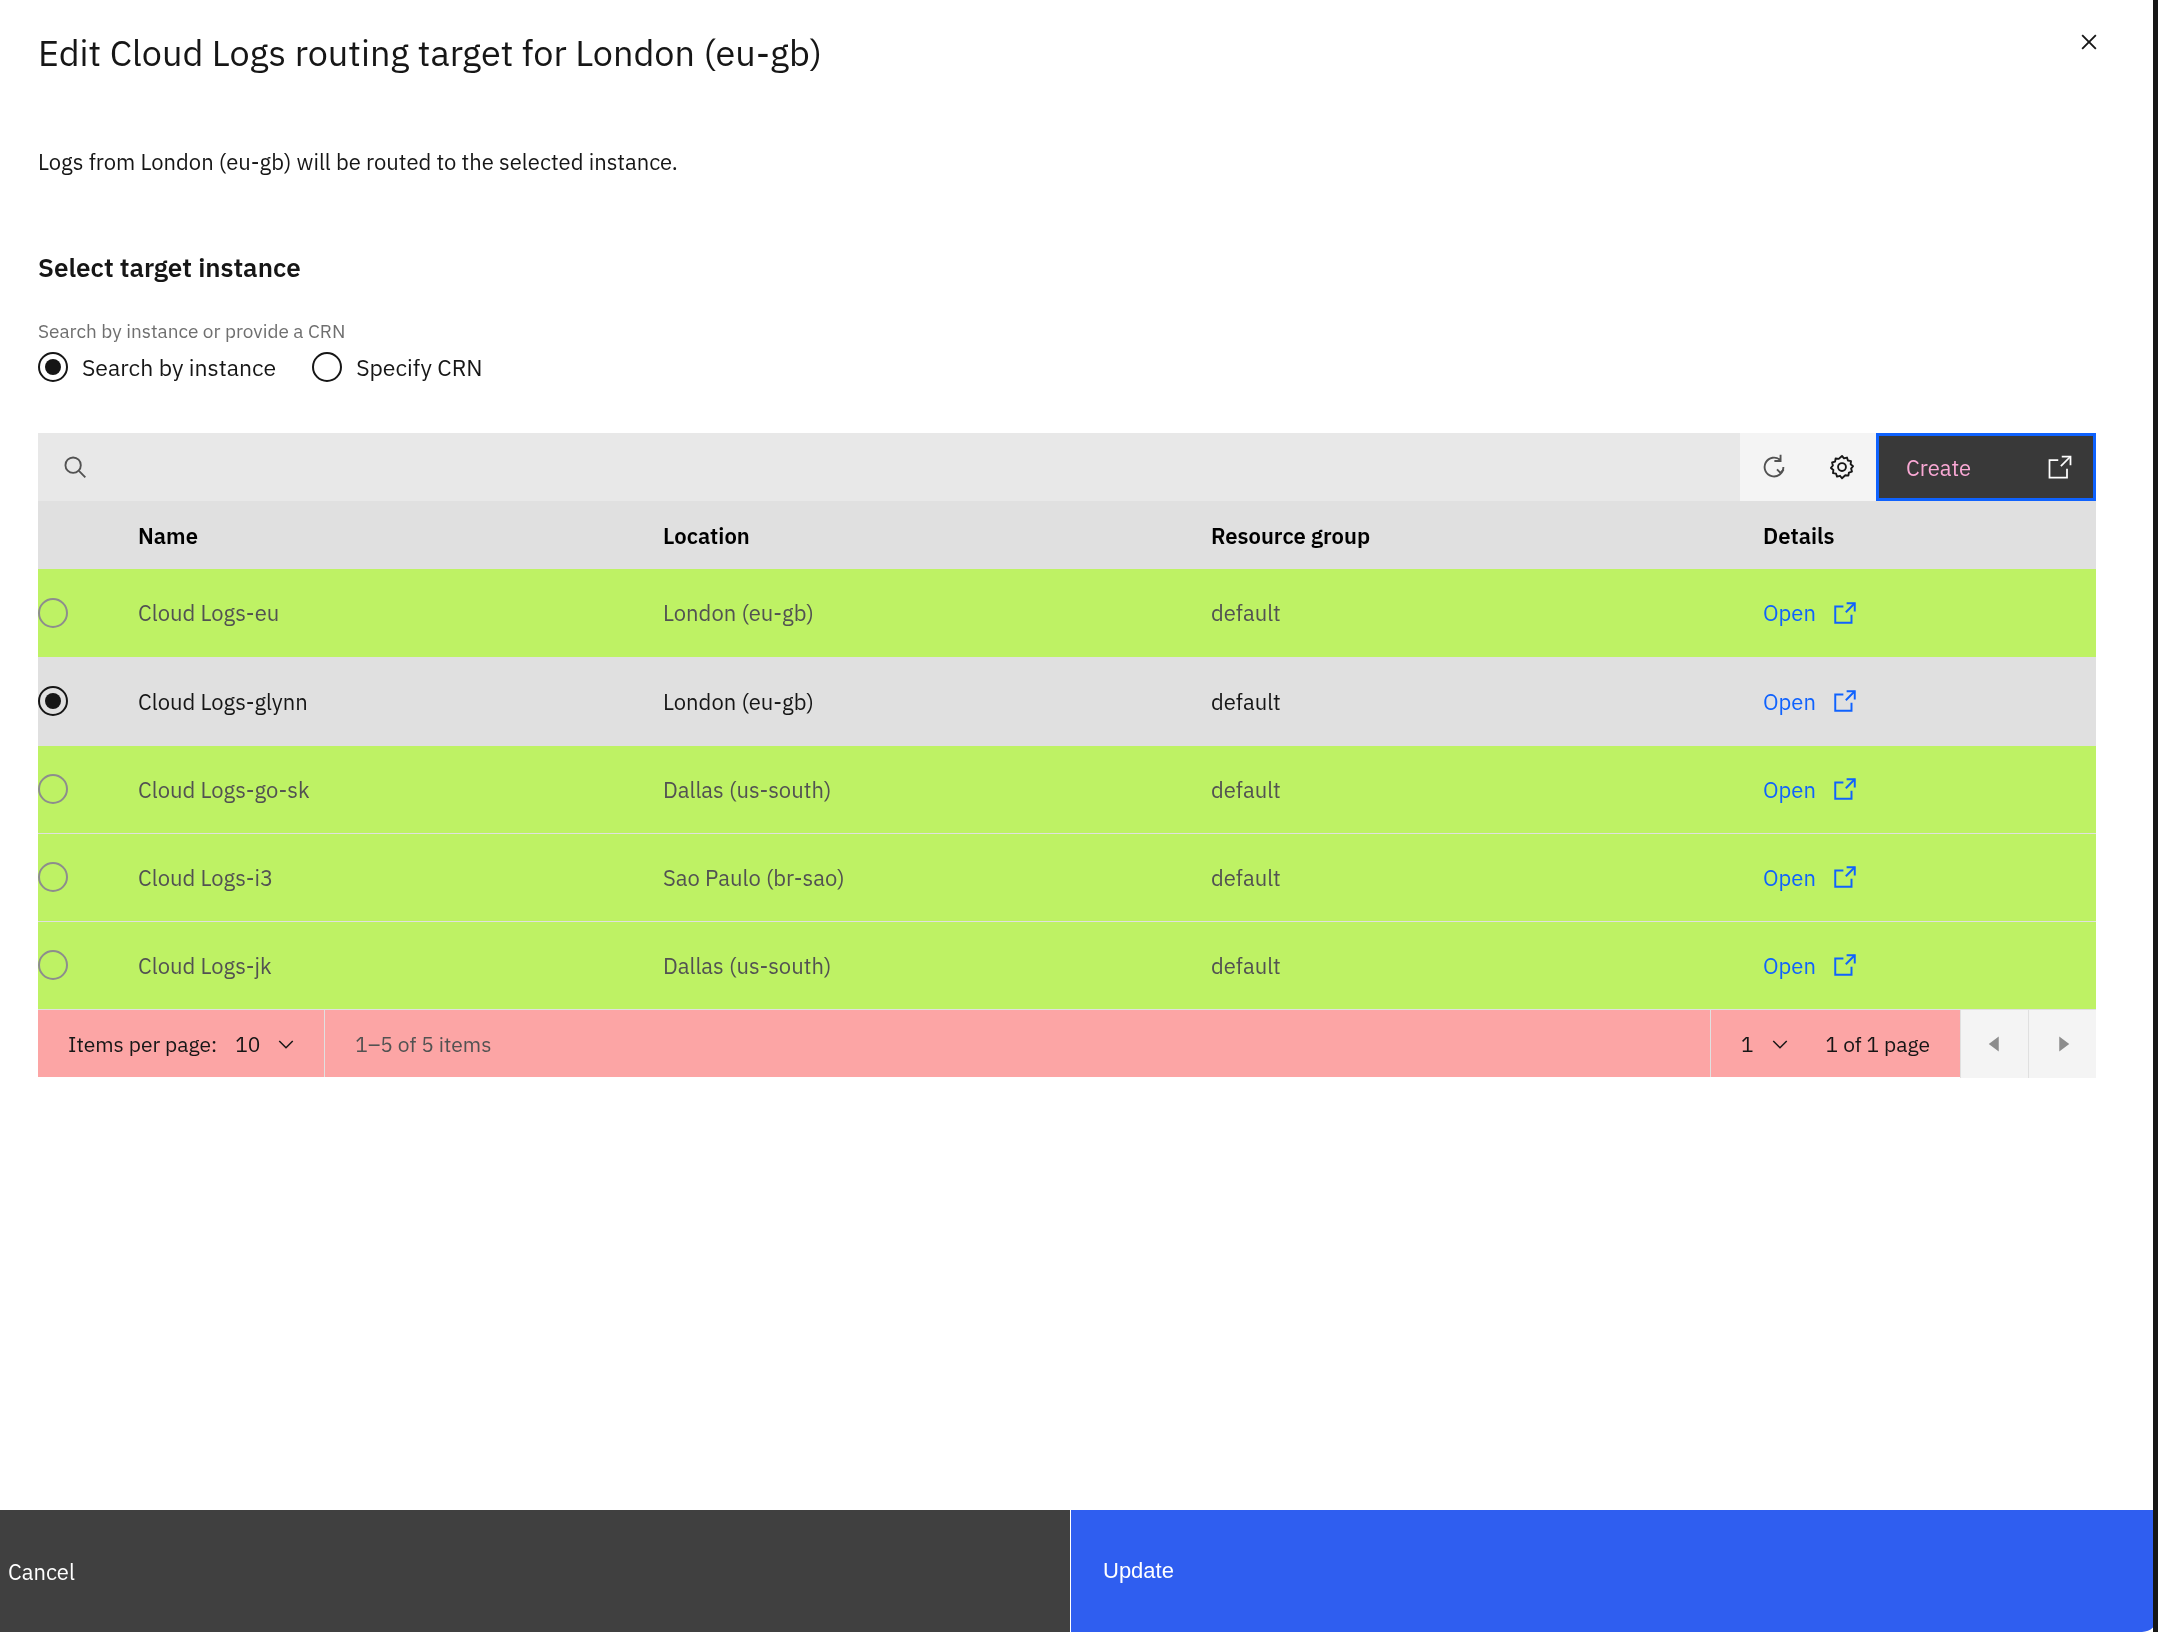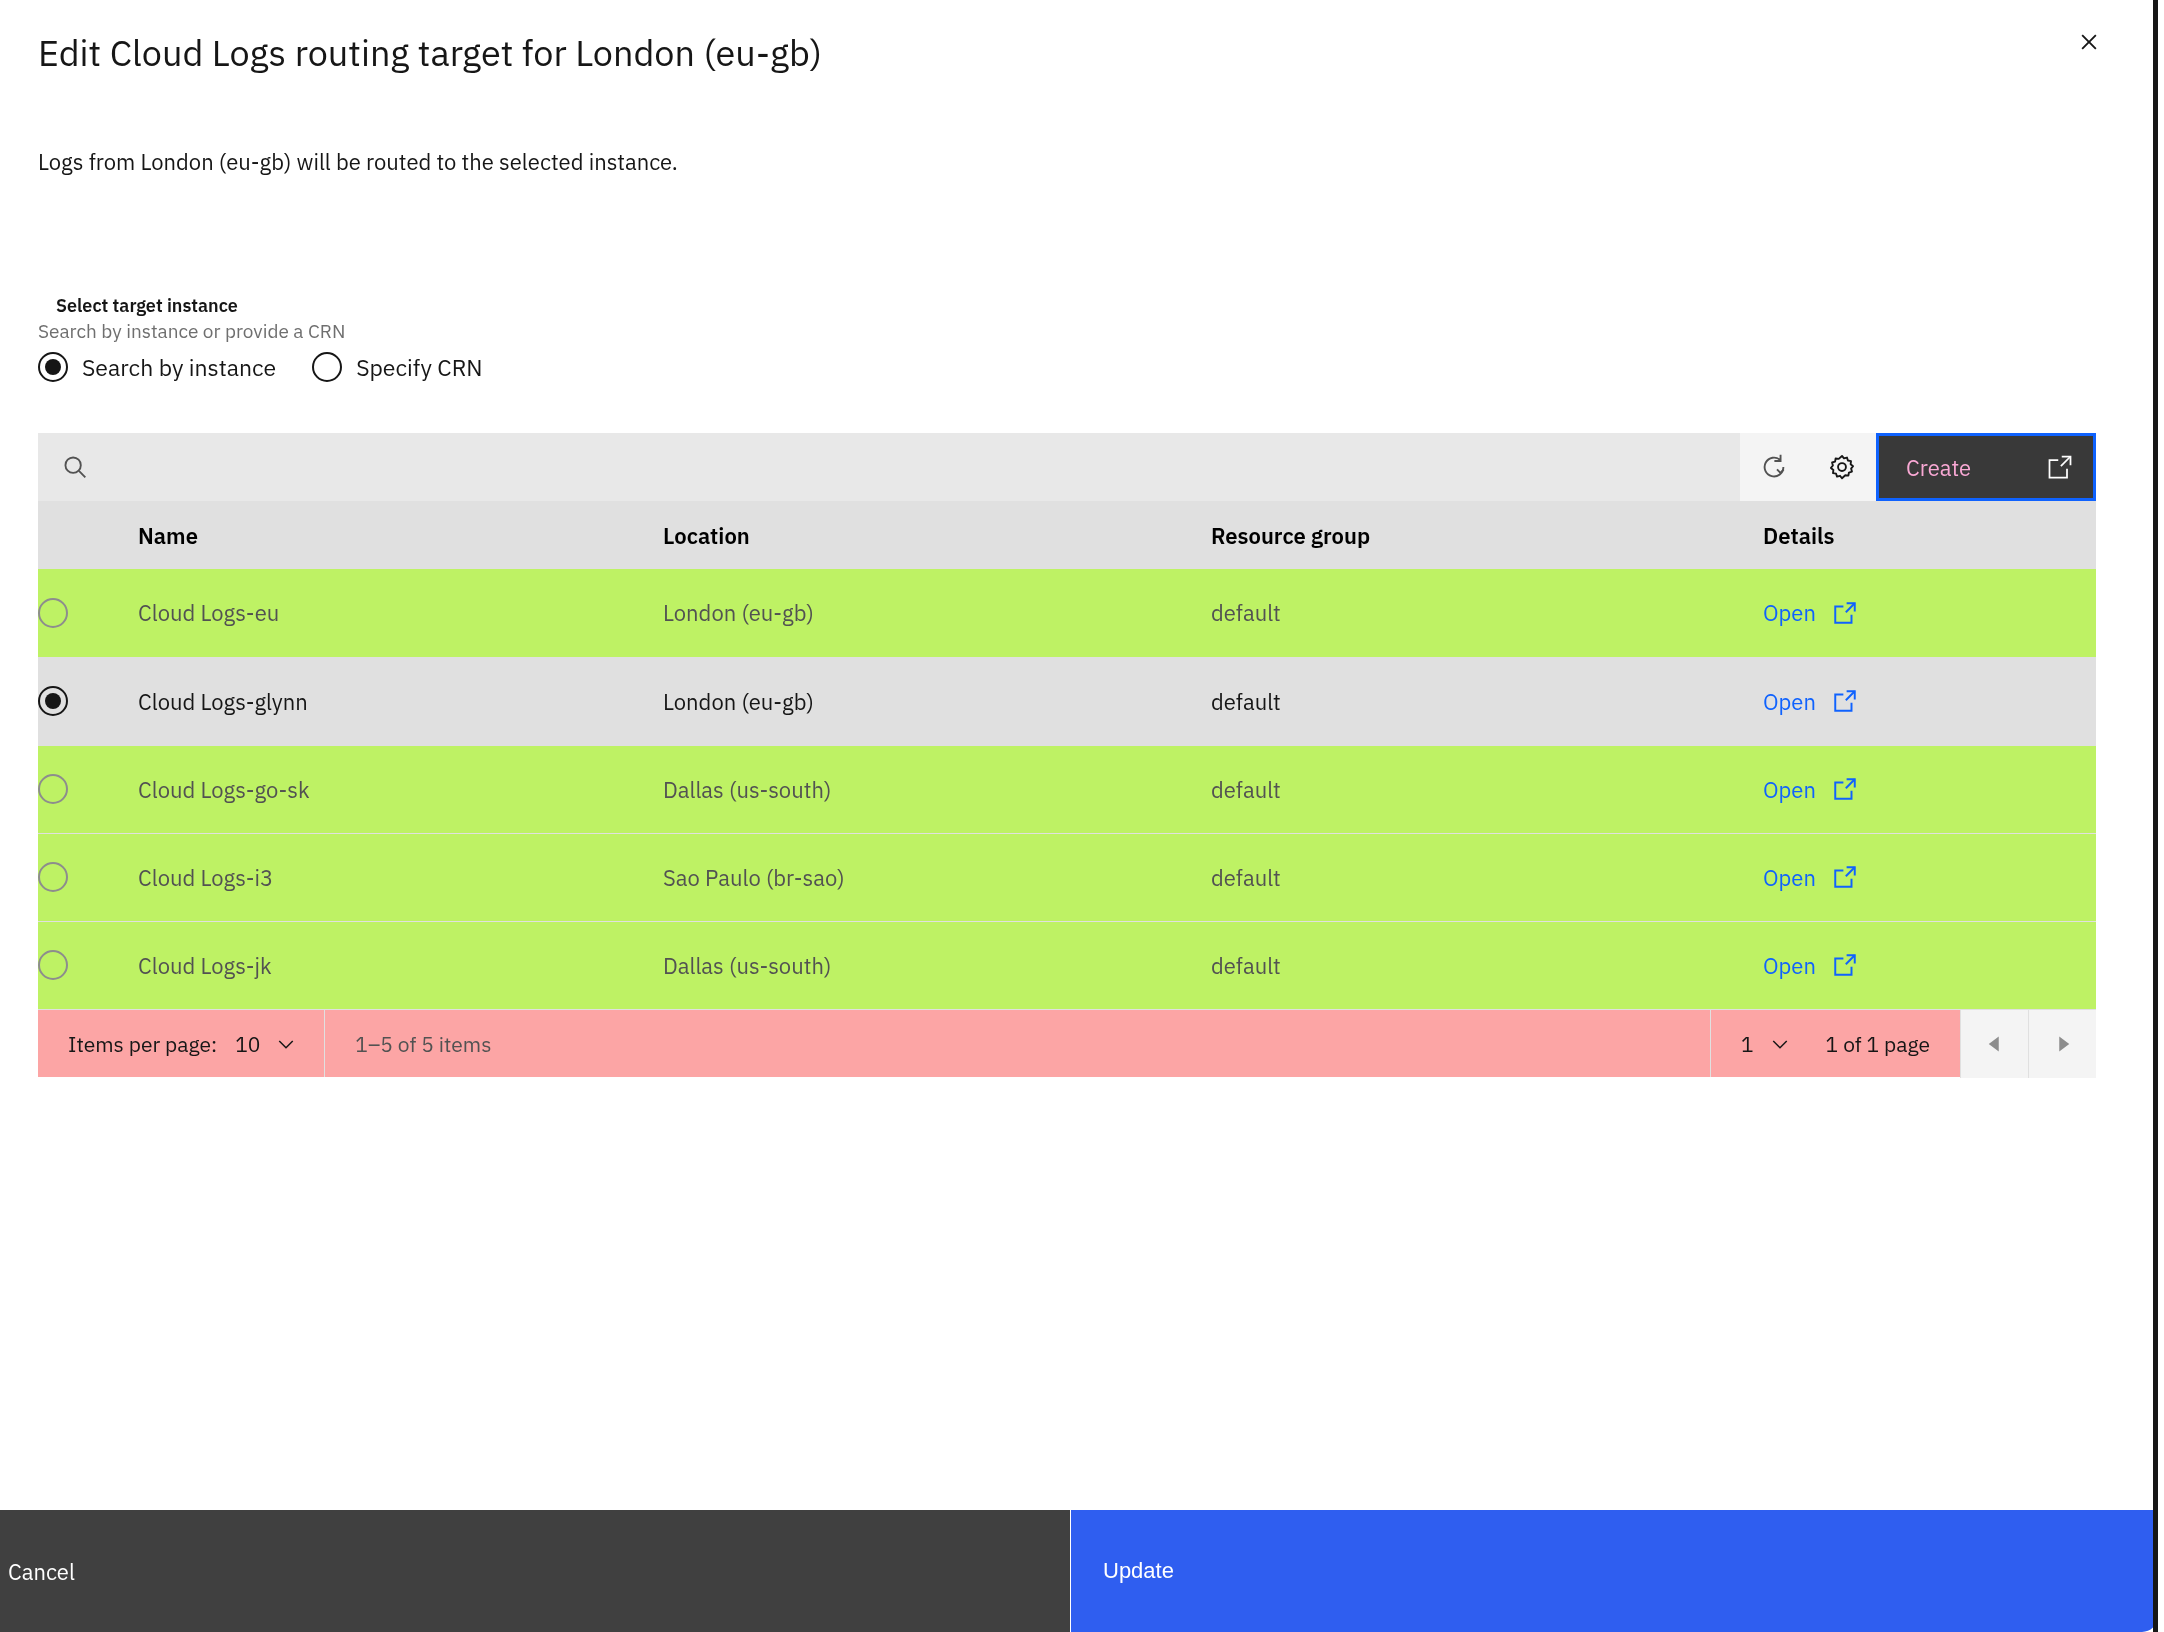--- a/index.html
+++ b/index.html
@@ -69,28 +69,27 @@
     position: absolute;
     left: 38px;
     top: 35px;
     font-size: 22px;
     line-height: 30px;
     color: #161616;
     white-space: nowrap;
   }
   .section-heading {
     position: absolute;
-    left: 56px;
+    left: 38px;
     top: 138px;
-    font-size: 18px;
+    font-size: 26px;
     line-height: 34px;
     font-weight: 600;
     color: #161616;
     white-space: nowrap;
-    margin-top: 39px;
   }
   .radio-legend {
     position: absolute;
     left: 38px;
     top: 206px;
     font-size: 19px;
     line-height: 26px;
     color: #6f6f6f;
     white-space: nowrap;
   }

